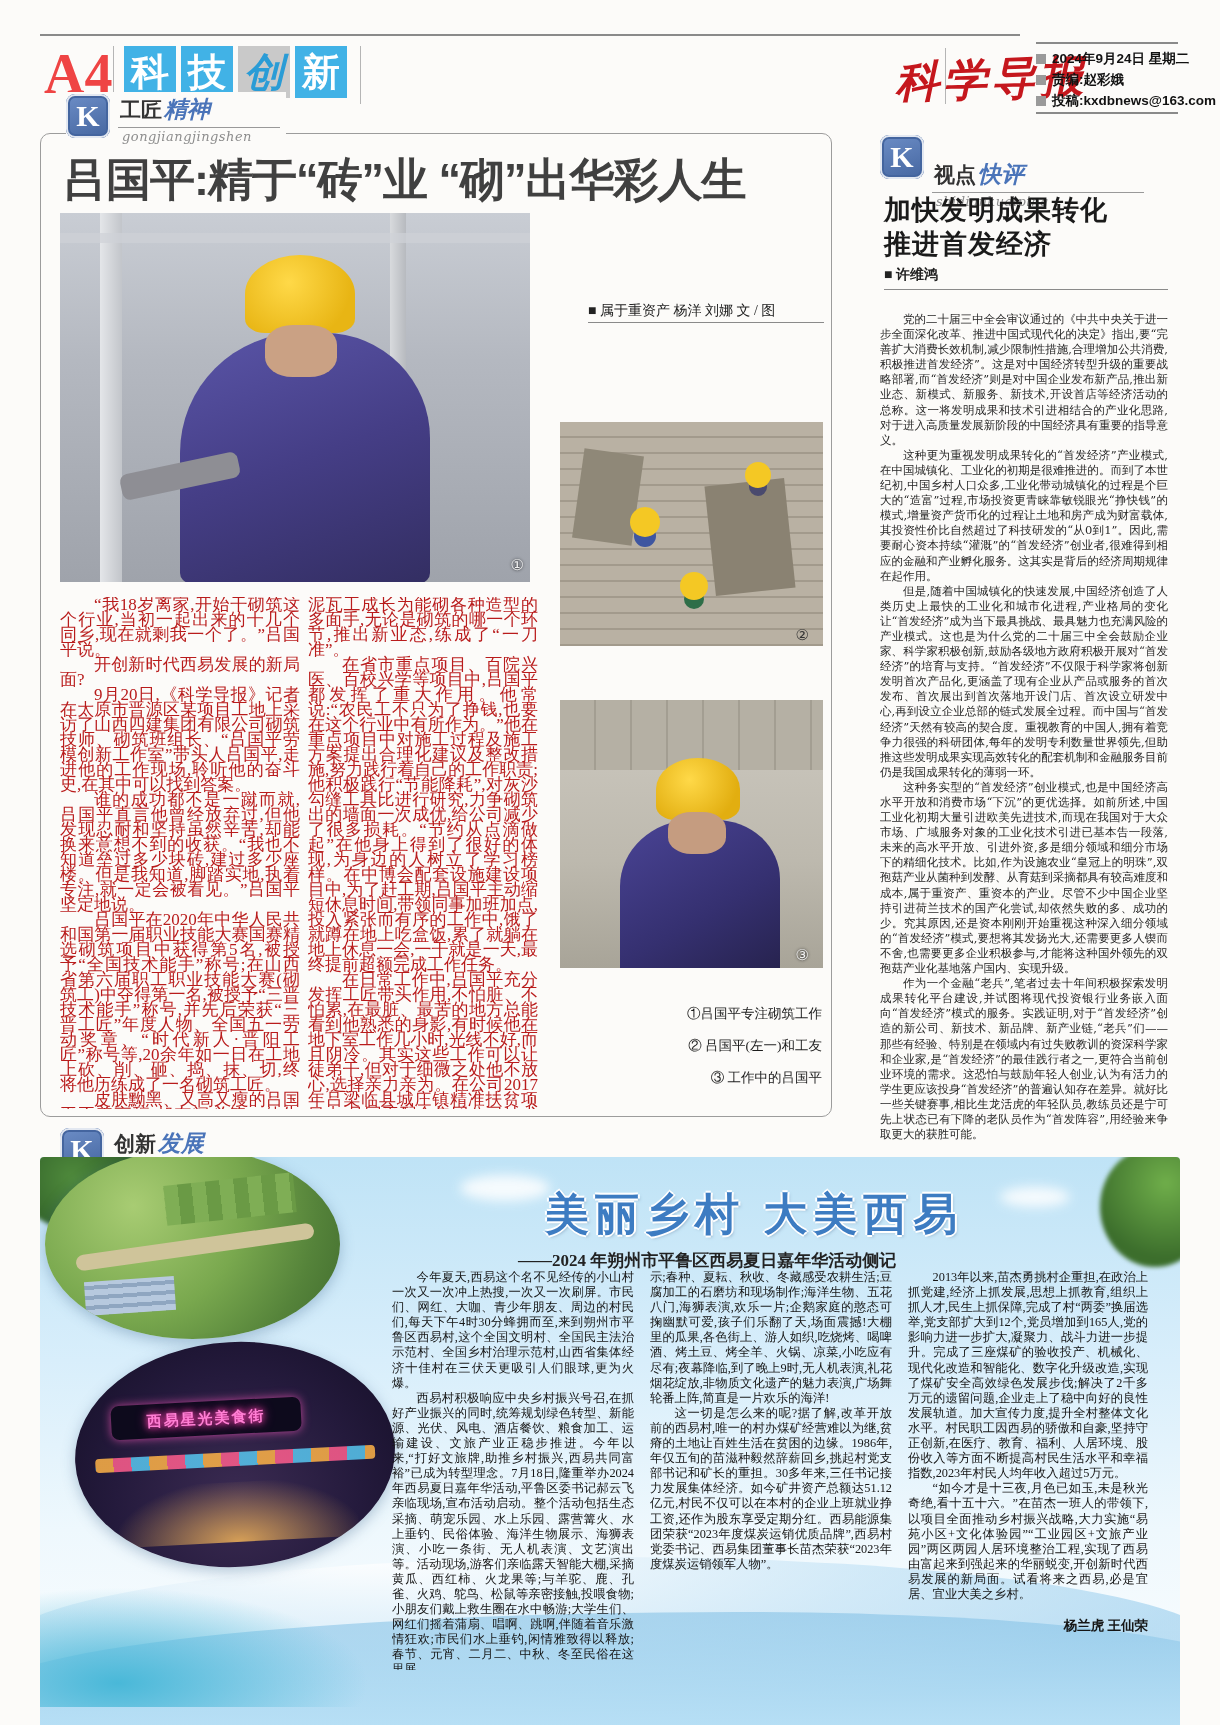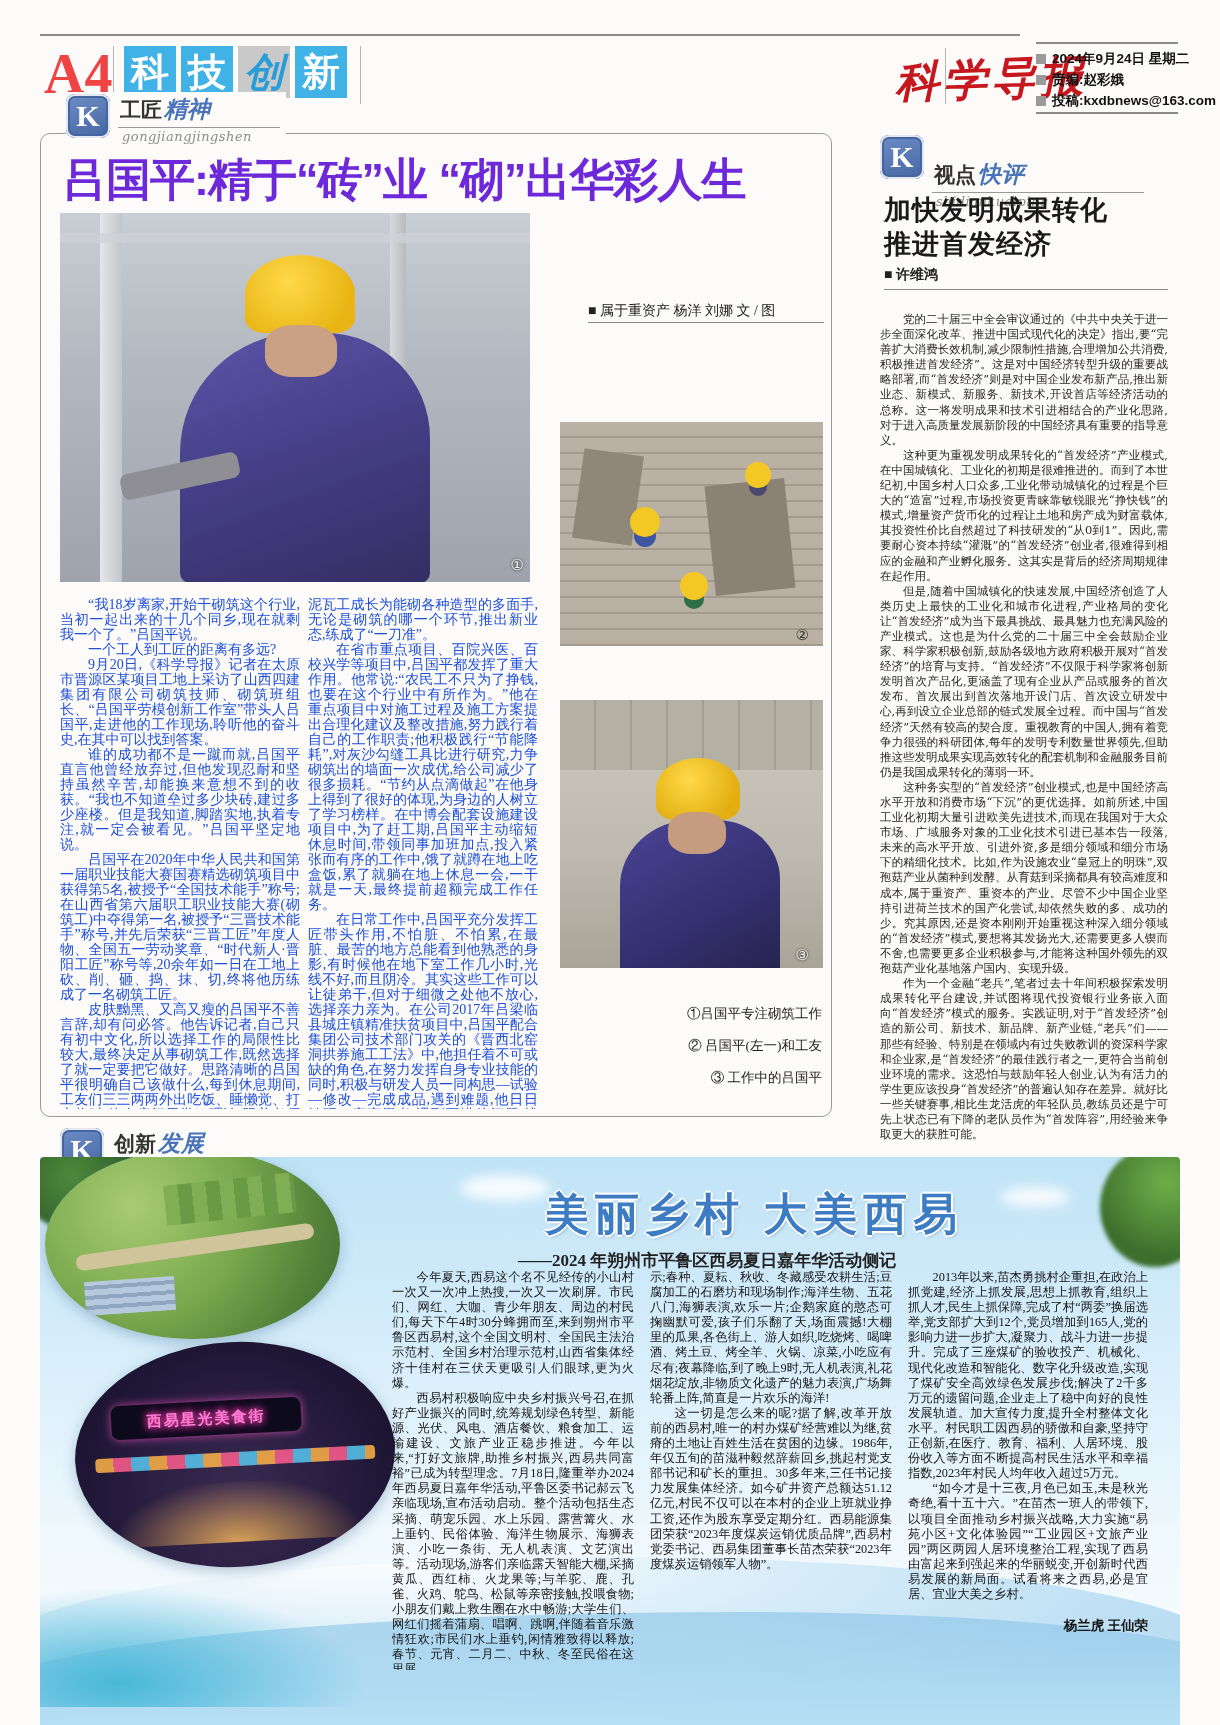--- a/index.html
+++ b/index.html
@@ -20,23 +20,23 @@
   
   .badge{display:flex;align-items:flex-start;gap:8px;background:#fcfbf9;padding:2px 6px 0 0;}
   .k-tile{width:44px;height:44px;border-radius:9px;background:linear-gradient(160deg,#6d8ec7,#44659f);display:flex;align-items:center;justify-content:center;color:#fff;font-family:"Liberation Serif",serif;font-weight:bold;font-size:30px;box-shadow:inset 0 0 0 2px rgba(255,255,255,.85), inset 0 0 0 4px rgba(68,101,159,1);}
   .badge-txt{display:flex;flex-direction:column;}
   .badge-line{display:flex;align-items:baseline;gap:2px;border-bottom:1px solid #999;padding:0 70px 2px 2px;}
   .badge-a{font-family:"Liberation Serif",serif;font-weight:bold;font-size:21px;color:#333;}
   .badge-b{font-family:"DejaVu Serif",serif;font-style:italic;font-weight:bold;font-size:23px;color:#4a74b9;}
   .badge-py{font-family:"DejaVu Serif",serif;font-style:italic;font-size:13px;color:#8d8d8d;padding:1px 0 0 4px;letter-spacing:.5px;}
   
   .frame{border:1.5px solid #9c9c9c;border-radius:10px;}
-  .headline{font-family:"Liberation Sans","DejaVu Sans",sans-serif;font-weight:900;font-size:45px;color:#6d28d9;letter-spacing:-1px;white-space:nowrap;}
+  .headline{font-family:"Liberation Sans","DejaVu Sans",sans-serif;font-weight:900;font-size:45px;color:#404040;letter-spacing:-1px;white-space:nowrap;}
   .byline{font-size:14px;color:#222;}
-  .news-col{font-size:14px;line-height:15px;text-align:justify;color:#1d4ed8;overflow:hidden;}
+  .news-col{font-size:17px;line-height:15px;text-align:justify;color:#b91c1c;overflow:hidden;}
   .news-col p{margin:0;text-indent:2em;}
   .news-col.cont p:first-child{text-indent:0;}
   .caption-list p{margin:0 0 14px 0;font-size:13.5px;color:#1c1c1c;}
   .photo{overflow:hidden;}
   .pmark{position:absolute;font-size:15px;color:#f2f2f2;text-shadow:0 0 3px #000;}
   
   .op-title{font-family:"Liberation Sans",sans-serif;font-weight:900;font-size:27px;color:#1a1a1a;letter-spacing:1px;}
   .op-author{font-size:14px;font-weight:bold;color:#222;}
   .op-body{font-size:11.5px;line-height:15.1px;text-align:justify;color:#262626;font-family:"DejaVu Serif",serif;overflow:hidden;margin-top:12px;}
   .op-body p{margin:0;text-indent:2em;}
@@ -137,21 +137,21 @@
   </div>
 
   <div class="abs caption-list" style="left:572px;top:1005px;width:250px;text-align:right;">
       <p>①吕国平专注砌筑工作</p>
       <p>② 吕国平(左一)和工友</p>
       <p>③ 工作中的吕国平</p>
     </div>
 
   <div class="abs news-col" style="left:60px;top:597px;width:240px;height:512px;">
       <p>“我18岁离家,开始干砌筑这个行业,当初一起出来的十几个同乡,现在就剩我一个了。”吕国平说。</p>
-      <p>一个工人到工匠的距离有多远?</p>
+      <p>开创新时代西易发展的新局面?</p>
       <p>9月20日,《科学导报》记者在太原市晋源区某项目工地上采访了山西四建集团有限公司砌筑技师、砌筑班组长、“吕国平劳模创新工作室”带头人吕国平,走进他的工作现场,聆听他的奋斗史,在其中可以找到答案。</p>
       <p>谁的成功都不是一蹴而就,吕国平直言他曾经放弃过,但他发现忍耐和坚持虽然辛苦,却能换来意想不到的收获。“我也不知道垒过多少块砖,建过多少座楼。但是我知道,脚踏实地,执着专注,就一定会被看见。”吕国平坚定地说。</p>
       <p>吕国平在2020年中华人民共和国第一届职业技能大赛国赛精选砌筑项目中获得第5名,被授予“全国技术能手”称号;在山西省第六届职工职业技能大赛(砌筑工)中夺得第一名,被授予“三晋技术能手”称号,并先后荣获“三晋工匠”年度人物、全国五一劳动奖章、“时代新人·晋阳工匠”称号等,20余年如一日在工地上砍、削、砸、捣、抹、切,终将他历练成了一名砌筑工匠。</p>
       <p>皮肤黝黑、又高又瘦的吕国平不善言辞,却有问必答。他告诉记者,自己只有初中文化,所以选择工作的局限性比较大,最终决定从事砌筑工作,既然选择了就一定要把它做好。思路清晰的吕国平很明确自己该做什么,每到休息期间,工友们三三两两外出吃饭、睡懒觉、打麻将时,他在房间里学习理论,跟着老师傅学习砌筑工艺,干着最累最脏的活。他曾被水泥灼伤皮肤、沙子迷眼,但这对于吕国平来说都是不值一提的小事。他一项一项地练、一招一式地学,很快就成为砌筑工中的佼佼者。</p>
     </div>
   <div class="abs news-col cont" style="left:308px;top:597px;width:230px;height:512px;">
       <p>泥瓦工成长为能砌各种造型的多面手,无论是砌筑的哪一个环节,推出新业态,练成了“一刀准”。</p>
       <p>在省市重点项目、百院兴医、百校兴学等项目中,吕国平都发挥了重大作用。他常说:“农民工不只为了挣钱,也要在这个行业中有所作为。”他在重点项目中对施工过程及施工方案提出合理化建议及整改措施,努力践行着自己的工作职责;他积极践行“节能降耗”,对灰沙勾缝工具比进行研究,力争砌筑出的墙面一次成优,给公司减少了很多损耗。“节约从点滴做起”在他身上得到了很好的体现,为身边的人树立了学习榜样。在中博会配套设施建设项目中,为了赶工期,吕国平主动缩短休息时间,带领同事加班加点,投入紧张而有序的工作中,饿了就蹲在地上吃盒饭,累了就躺在地上休息一会,一干就是一天,最终提前超额完成工作任务。</p>
       <p>在日常工作中,吕国平充分发挥工匠带头作用,不怕脏、不怕累,在最脏、最苦的地方总能看到他熟悉的身影,有时候他在地下室工作几小时,光线不好,而且阴冷。其实这些工作可以让徒弟干,但对于细微之处他不放心,选择亲力亲为。在公司2017年吕梁临县城庄镇精准扶贫项目中,吕国平配合集团公司技术部门攻关的《晋西北窑洞拱券施工工法》中,他担任着不可或缺的角色,在努力发挥自身专业技能的同时,积极与研发人员一同构思—试验—修改—完成成品,遇到难题,他日日钻研、夜夜思考,遇到不懂的问题,找技术部门同志咨询,然后提出合理建议,积极付诸行动,最终完成工法的编制,荣获“2018年省级工法”一等奖,为企业技术进步作出卓越贡献。</p>
       <p>生活中,大家都亲切地称呼他为“吕师傅”,他积极帮助困难工友,给大家送温暖且用灿烂的微笑感染着身边的每一个人,受到了大家一致好评。同时,为了感恩公司,吕国平在日常工作中将“工匠精神”发挥到极致,不怕脏、不怕累,凡事亲力亲为,给徒弟们做好带头的榜样,将自己所学教会给徒弟,为公司培养一批又一批的砌筑工新能手。</p>

